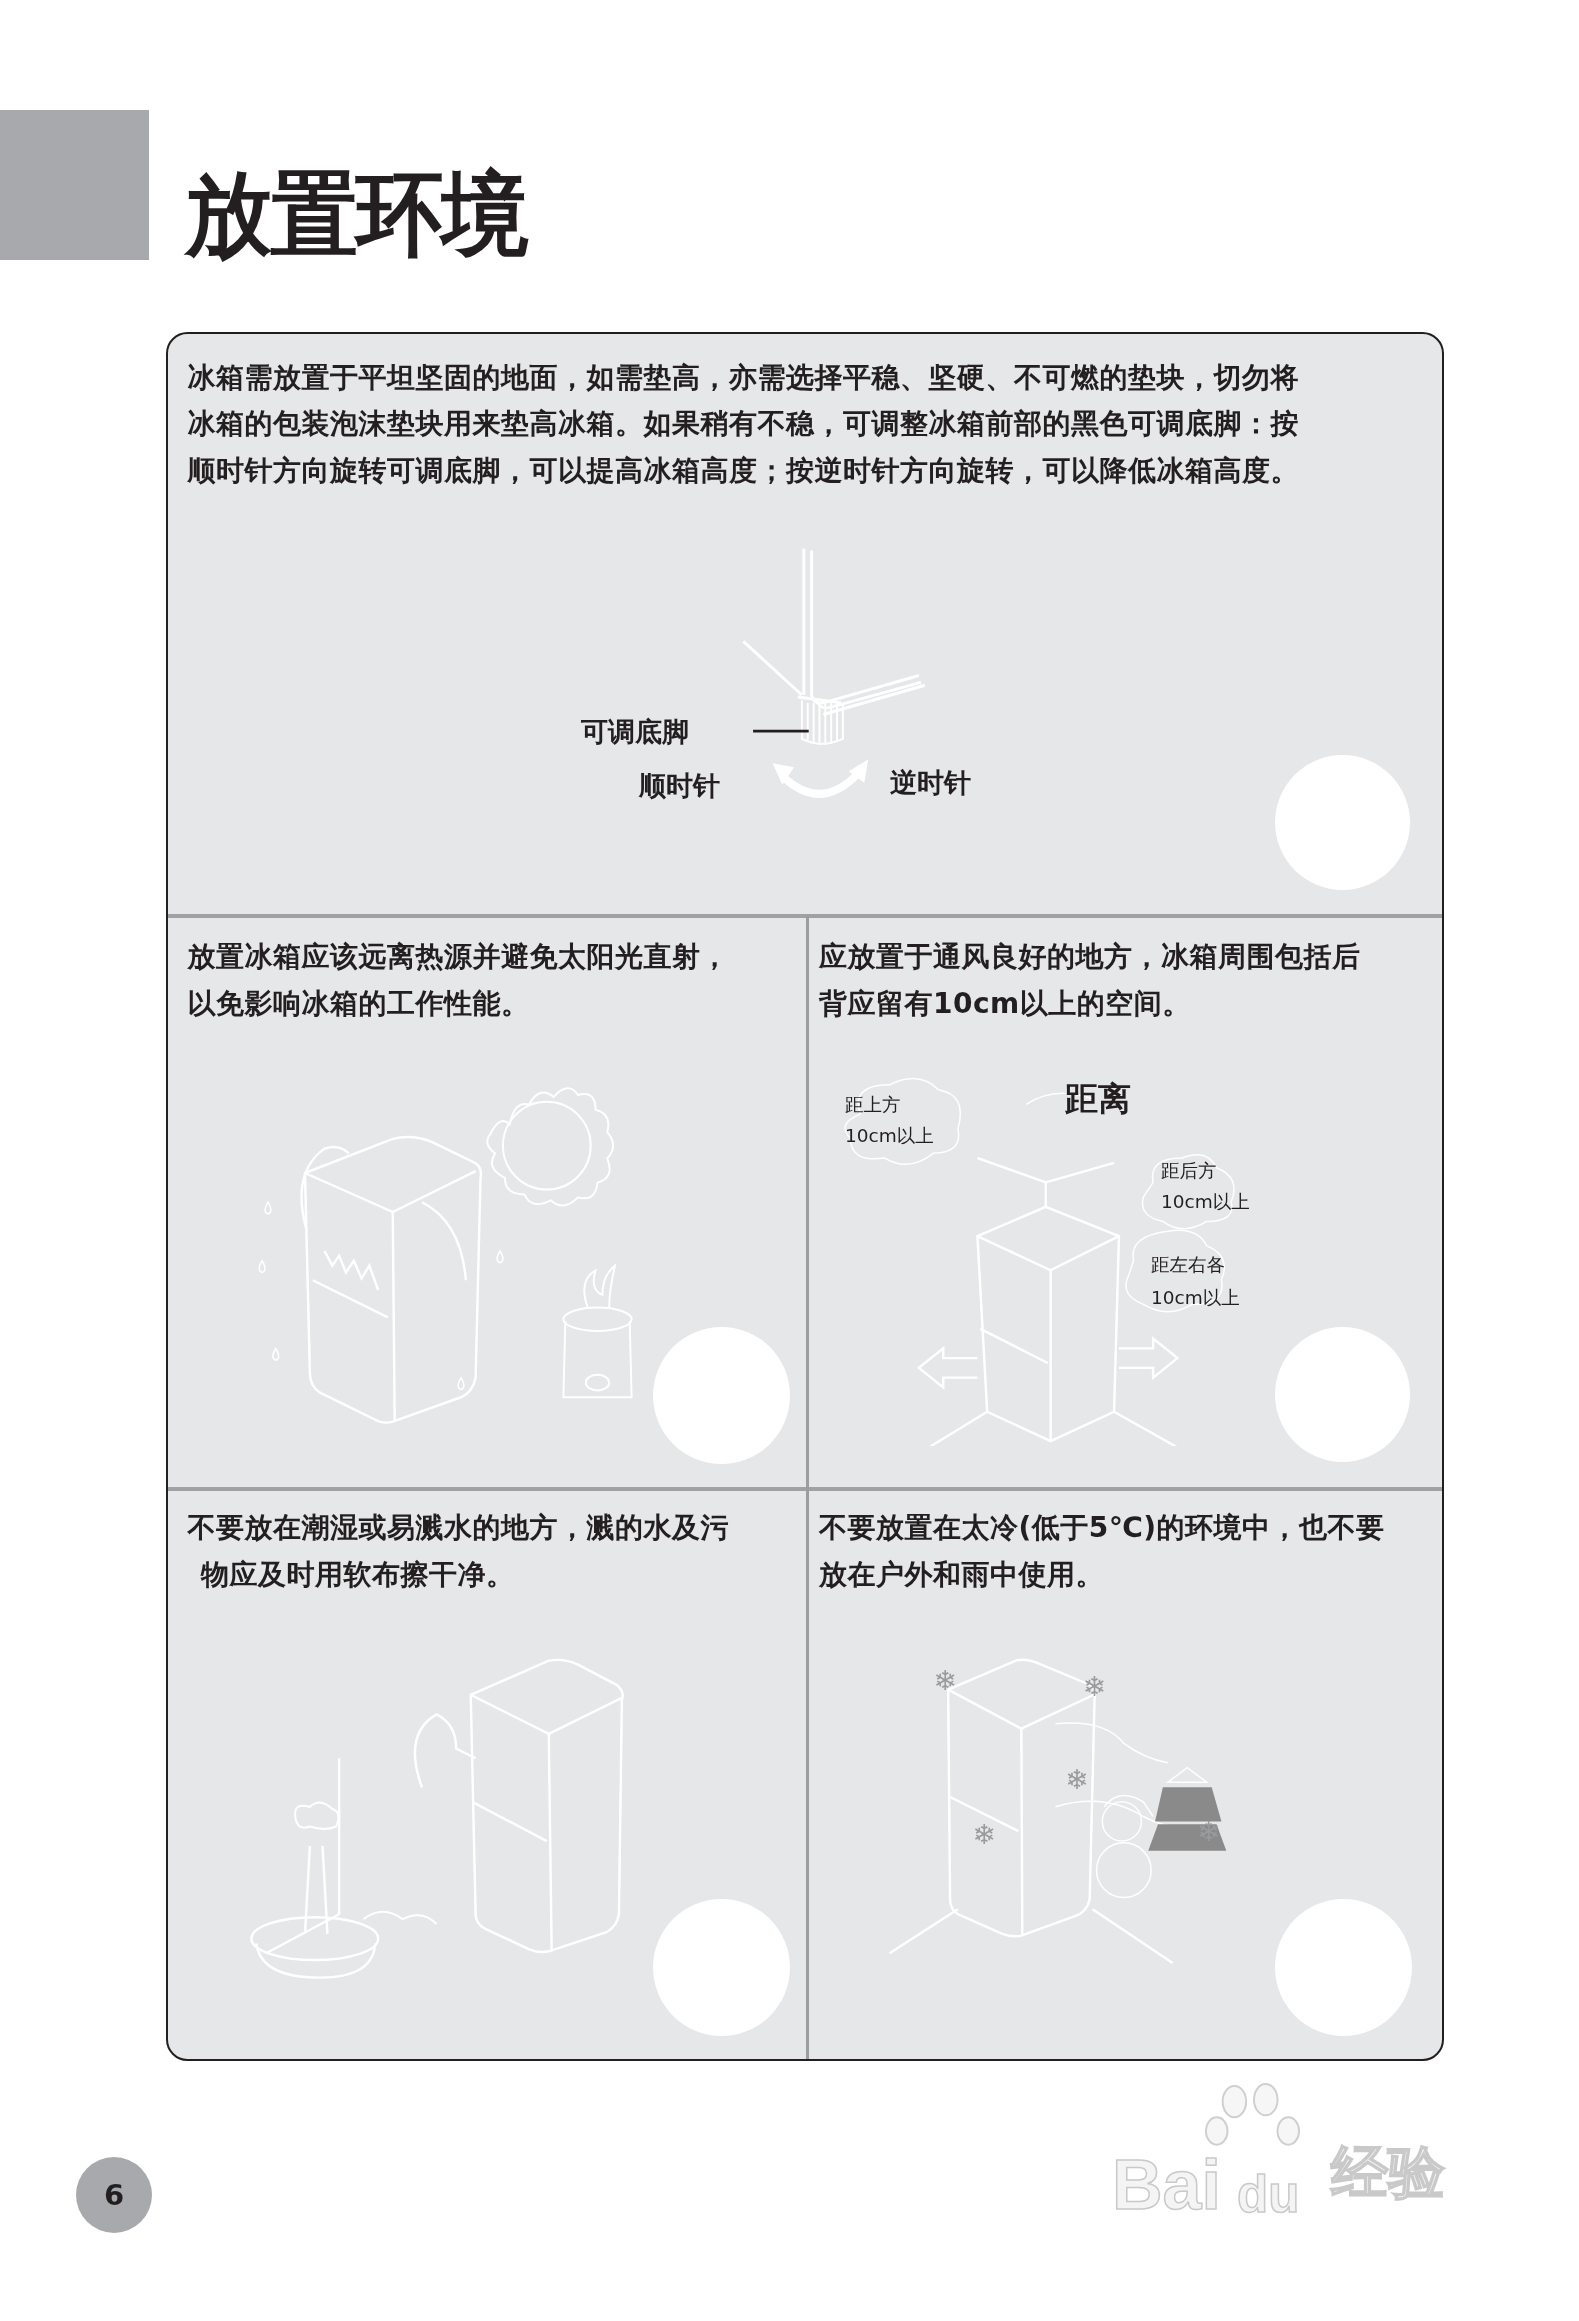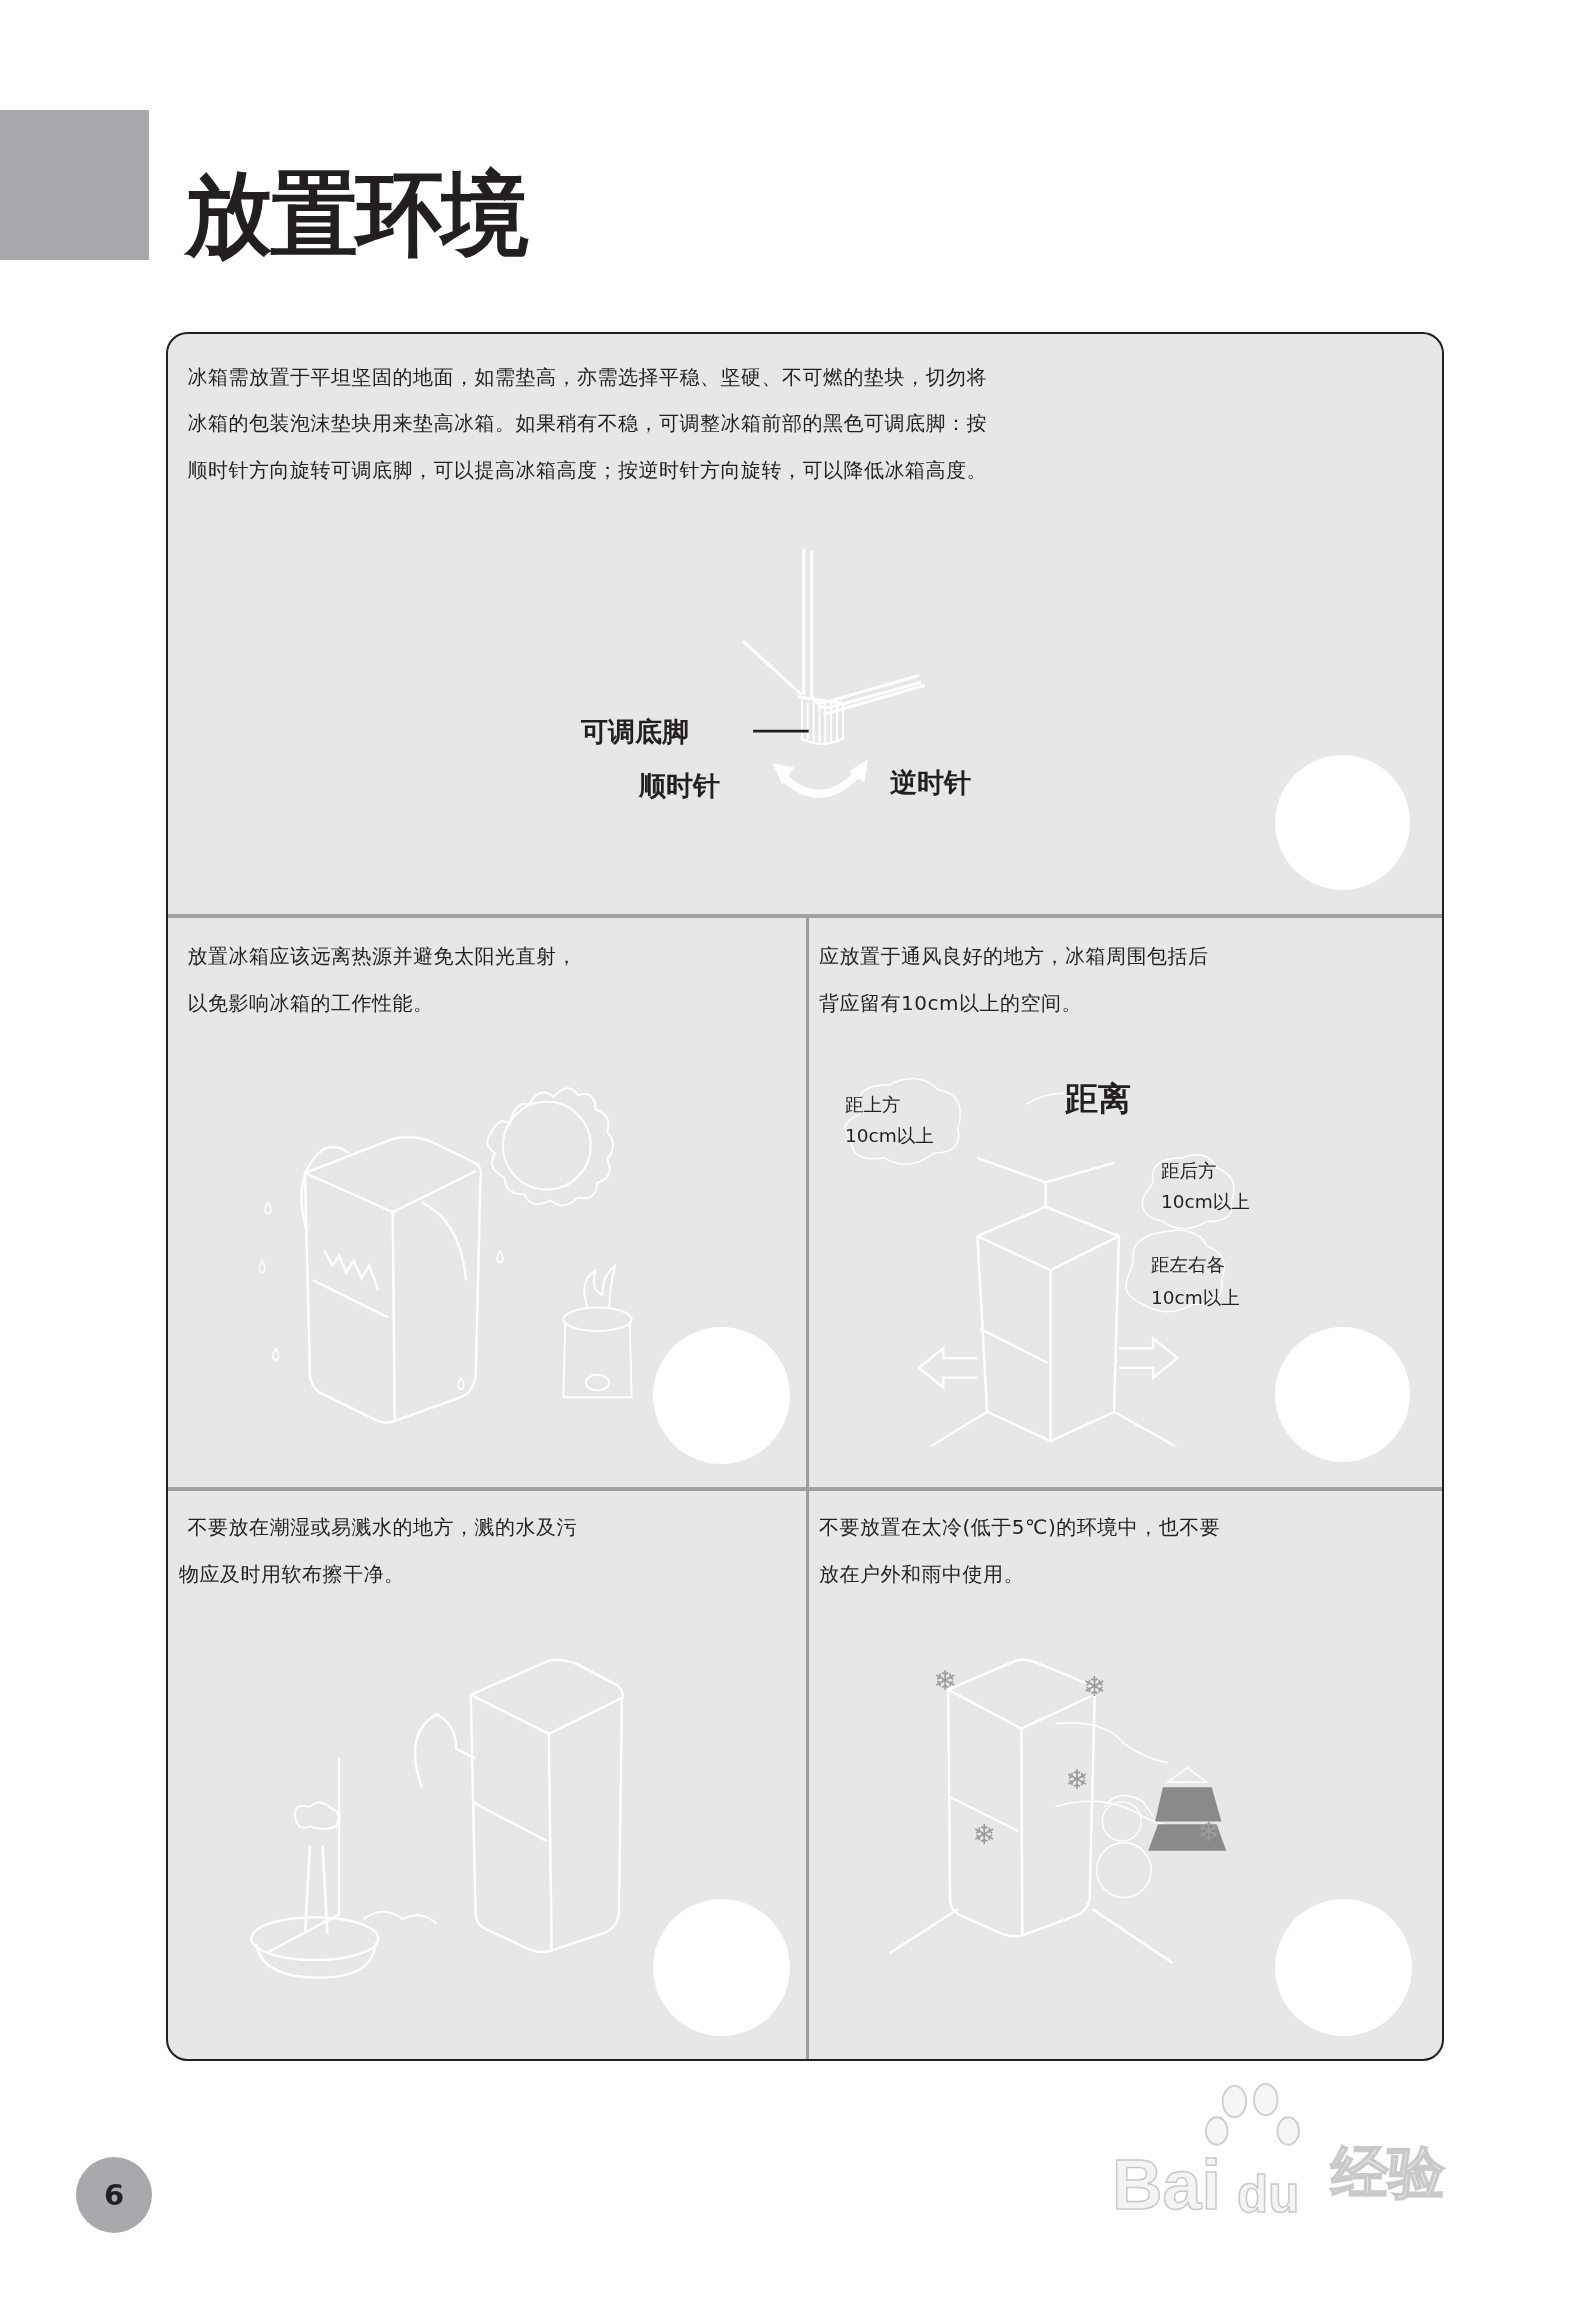--- a/index.html
+++ b/index.html
@@ -16,22 +16,23 @@
     line-height:117px; color:#231f20; transform:scaleX(0.95); transform-origin:left center;
   }
   .box {
     left:166px; top:332px; width:1278px; height:1729px;
     background:#e6e7e8; border:2.9px solid #231f20; border-radius:21.5px;
     box-sizing:border-box; overflow:hidden;
   }
   .hdiv { position:absolute; left:0; right:0; height:3.9px; background:#a0a1a3; }
   .vdiv { position:absolute; width:2.9px; background:#9c9d9f; }
   .ptext {
-    position:absolute; font-size:20px; line-height:47px; color:#231f20; white-space:nowrap;
+    position:absolute; font-size:28px; line-height:47px; color:#231f20; white-space:nowrap;
     letter-spacing:0.5px;
+    font-weight:bold;
   }
   .badge {
     position:absolute; border-radius:50%; background:#ffffff;
   }
   .label { position:absolute; font-size:27px; color:#231f20; white-space:nowrap; font-weight:bold; }
   .small { position:absolute; font-size:18.5px; color:#231f20; white-space:nowrap; line-height:31px; }
   .illus { position:absolute; }
   .pagenum {
     left:76px; top:2157px; width:76px; height:76px; border-radius:50%;
     background:#a8a9ac; display:flex; align-items:center; justify-content:center;
@@ -171,21 +172,21 @@
     <div class="small" style="left:993px; top:821px;">距后方</div>
     <div class="small" style="left:993px; top:852px;">10cm以上</div>
     <div class="small" style="left:983px; top:915px;">距左右各</div>
     <div class="small" style="left:983px; top:948px;">10cm以上</div>
 
     <div class="badge" style="left:1107px; top:993px; width:135px; height:135px;"></div>
   </div>
 
   <div>
     <div class="ptext" style="left:19.5px; top:1170px;">不要放在潮湿或易溅水的地方，溅的水及污</div>
-    <div class="ptext" style="left:11px; top:1217px;">物应及时用软布擦干净。</div>
+    <div class="ptext" style="left:33px; top:1217px;">物应及时用软布擦干净。</div>
 
     <svg class="illus" style="left:59px; top:1307px;" width="468" height="371" viewBox="0 0 480 380">
       <g fill="none" stroke="#ffffff" stroke-width="2.5">
 
         <path d="M250 55 L330 20 Q345 17 360 24 L400 45 Q408 52 405 60 L402 280 Q400 292 390 298 L330 318 Q320 320 310 316 L265 295 Q255 290 255 280 Z"></path>
         <path d="M250 55 L330 95 L405 58"></path>
         <line x1="330" y1="95" x2="333" y2="318"></line>
         <line x1="252" y1="165" x2="328" y2="205"></line>
 
         <line x1="115" y1="120" x2="115" y2="280"></line>

